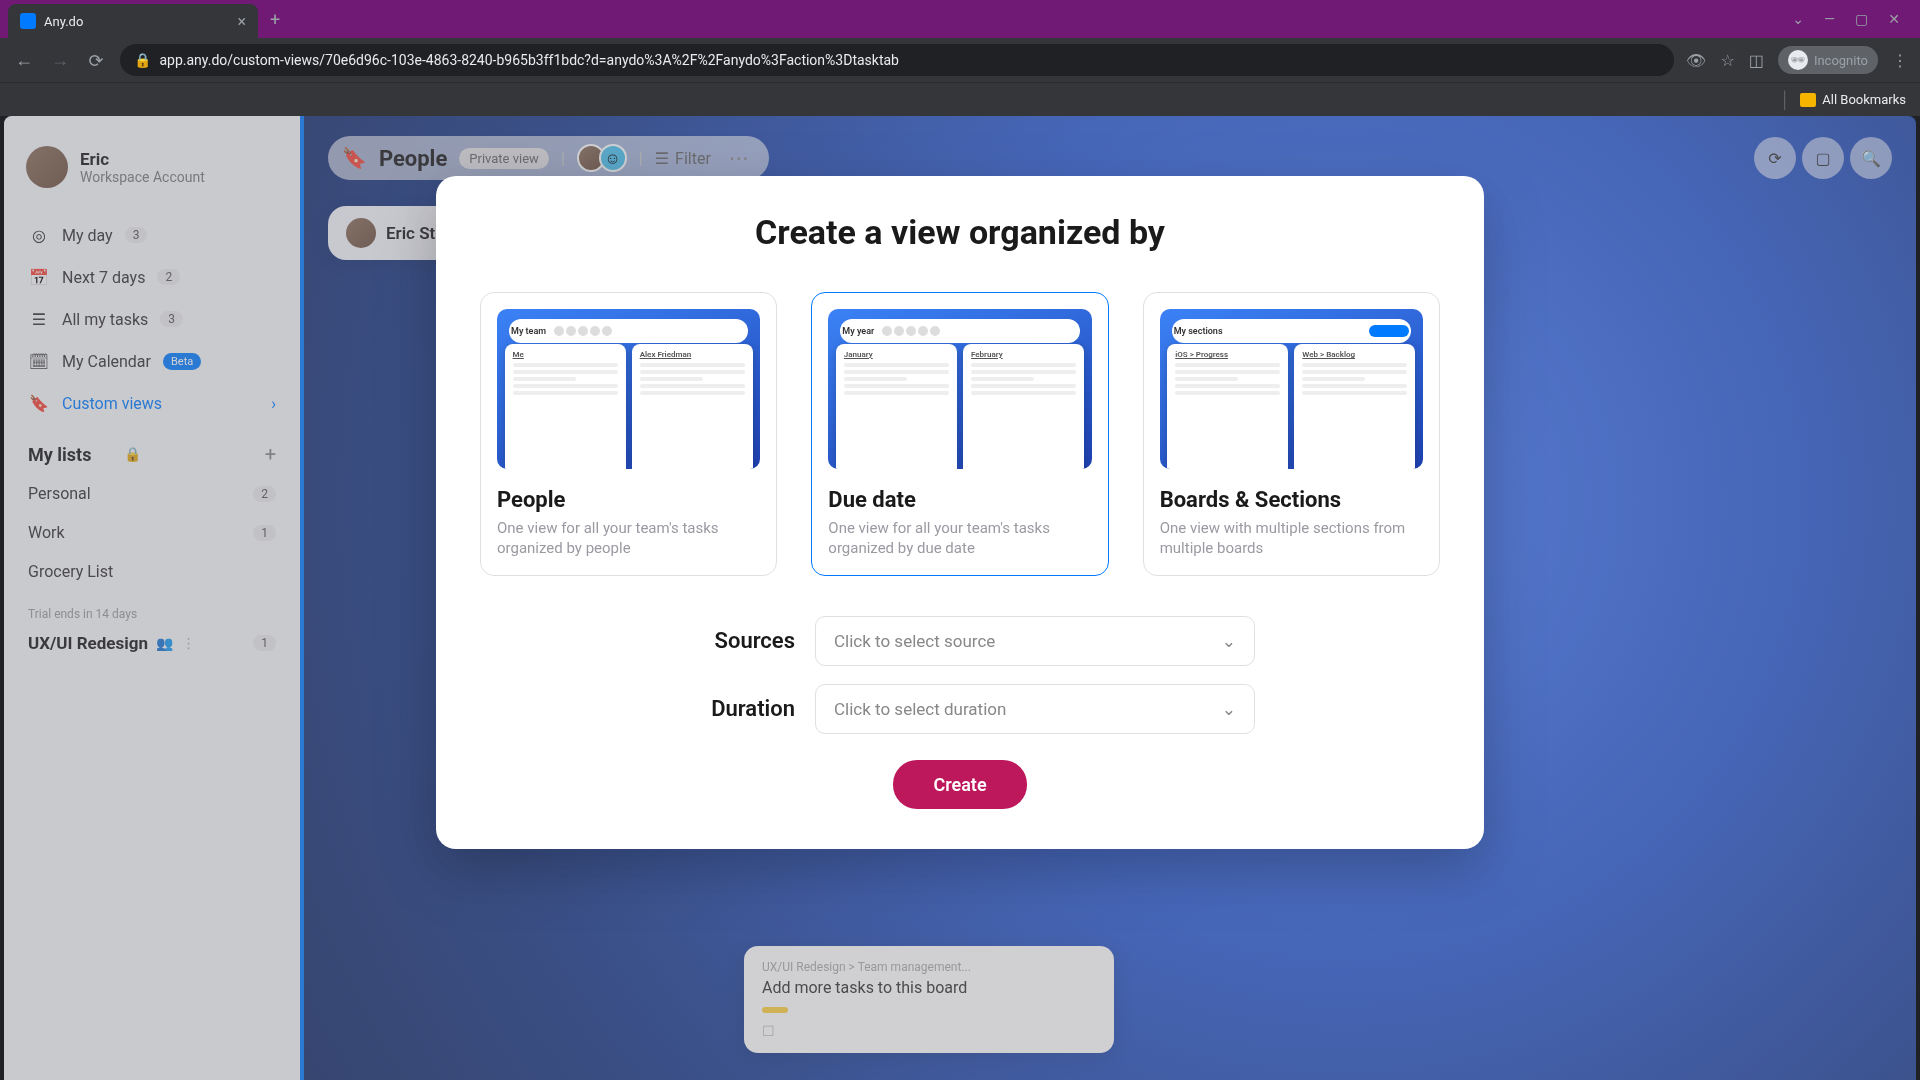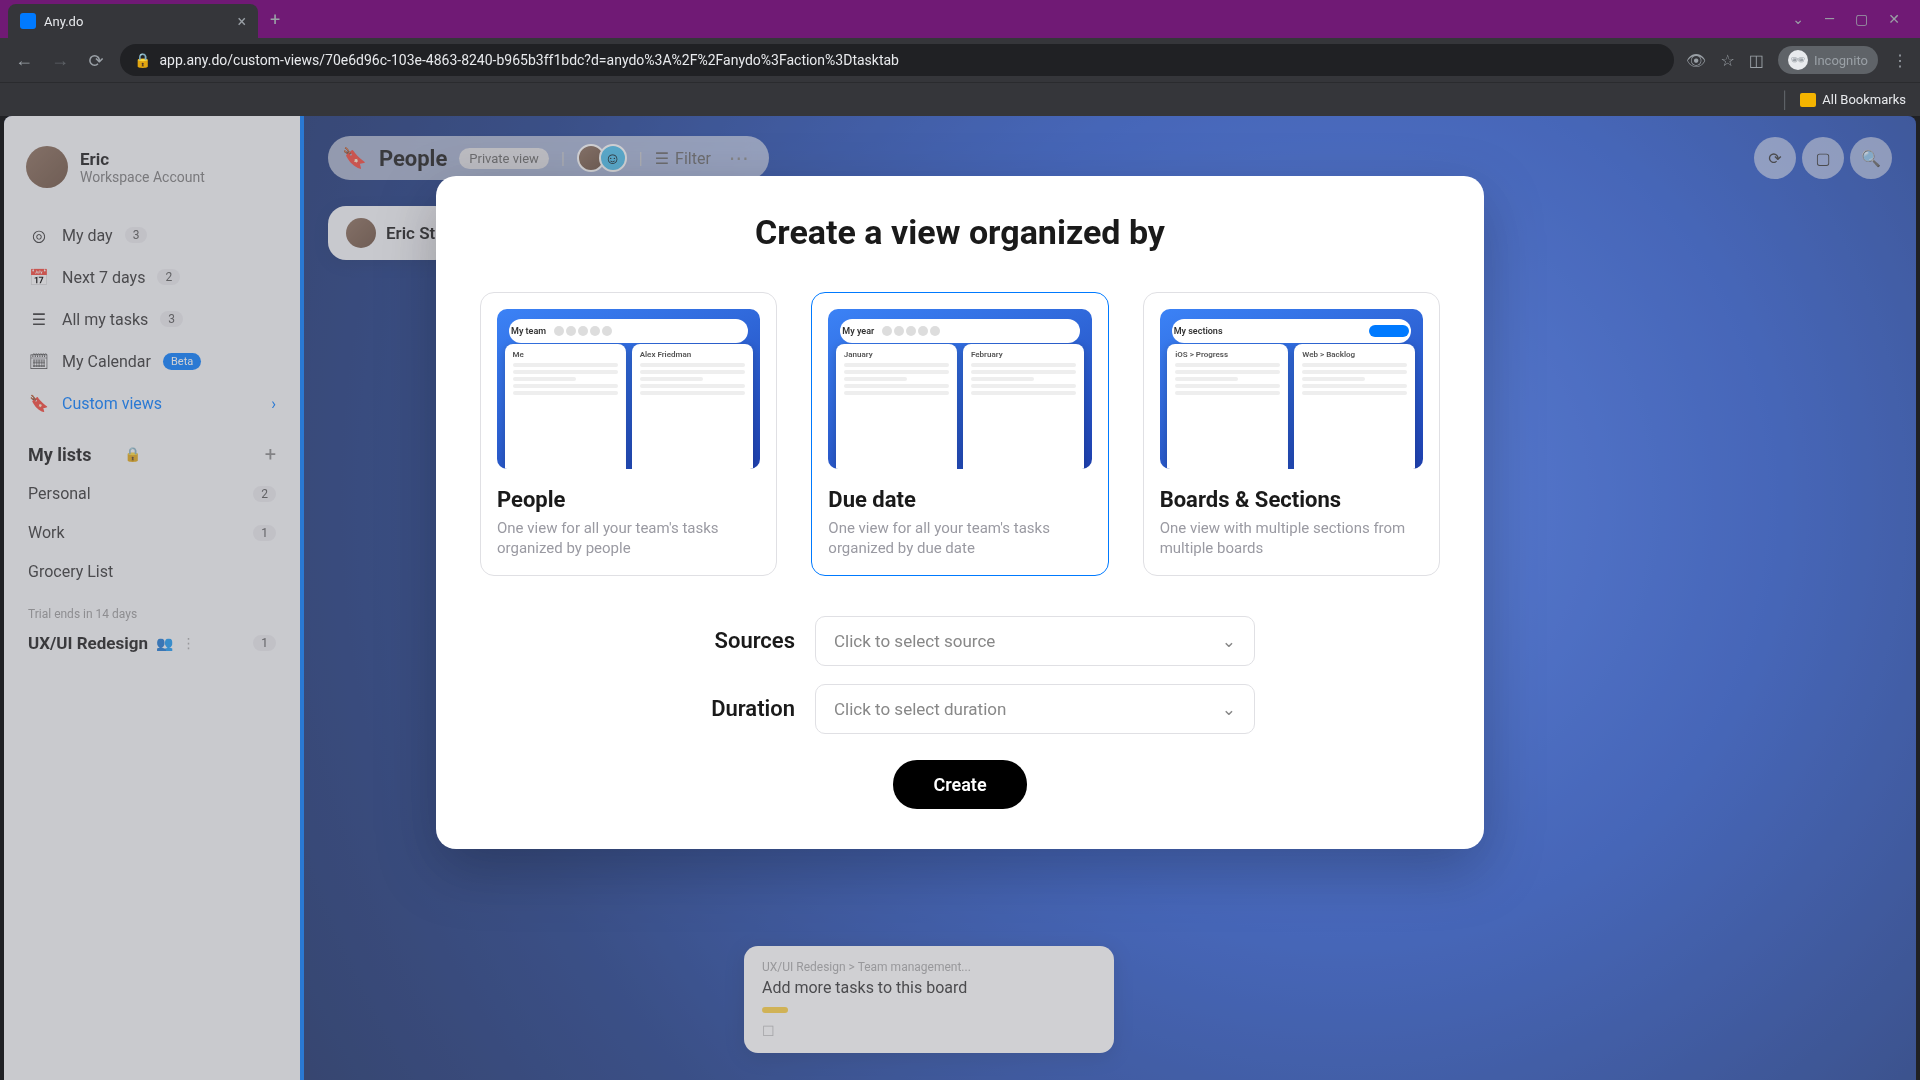--- a/index.html
+++ b/index.html
@@ -92,30 +92,30 @@
 .modal-title { font-size: 34px; font-weight: 700; text-align: center; color: #1a1a1a; margin-bottom: 40px; }
 
 .options-row { display: flex; gap: 34px; justify-content: center; margin-bottom: 40px; }
 .option-card { flex: 1; border: 1.5px solid #e0e0e4; border-radius: 14px; padding: 16px; cursor: pointer; }
 .option-card.selected { border-color: #007aff; }
 .option-preview { width: 100%; height: 160px; border-radius: 10px; background: linear-gradient(160deg,#3b82f6 0%, #1e40af 100%); position: relative; overflow: hidden; margin-bottom: 18px; display:flex; justify-content:center; align-items:flex-end; gap:6px; padding-bottom:0;}
 .preview-window { background:#fff; border-radius:8px 8px 0 0; width:46%; height:78%; padding:6px 8px; font-size:8px; color:#555; box-shadow:0 2px 8px rgba(0,0,0,0.2); overflow:hidden;}
 .preview-header { background:#fff; border-radius:12px; position:absolute; top:10px; left:12px; right:12px; height:24px; display:flex; align-items:center; padding:0 2px; font-size:9px; font-weight:600; color:#333; gap:4px;}
 .preview-dots { display:flex; gap:2px; margin-left:4px;}
 .preview-dots span{width:10px;height:10px;border-radius:50%;background:#ddd;}
-.preview-col-title{font-weight:600;font-size:8px;margin-bottom:4px;}
+.preview-col-title{font-weight:600;font-size:8px;margin-bottom:4px;text-decoration:underline;}
 .preview-line{height:4px;background:#eee;border-radius:2px;margin:3px 0;}
 .option-title { font-size: 22px; font-weight: 700; color: #1a1a1a; margin-bottom: 6px; }
 .option-desc { font-size: 15px; color: #9a9aa2; line-height: 1.35; }
 
 .form-row { display: flex; align-items: center; gap: 20px; justify-content: center; margin-bottom: 18px; }
 .form-label { font-size: 22px; font-weight: 600; color: #1a1a1a; width: 130px; text-align: right; }
 .select-box { width: 440px; border: 1.5px solid #e0e0e4; border-radius: 10px; padding: 14px 18px; display: flex; justify-content: space-between; cursor: pointer; color: #888; font-size: 17px; }
 
-.create-btn { display: block; margin: 26px auto 0; background: #000000; color: #fff; font-weight: 600; font-size: 18px; border: none; border-radius: 24px; padding: 14px 40px; cursor: pointer; }
+.create-btn { display: block; margin: 26px auto 0; background: #be185d; color: #fff; font-weight: 600; font-size: 18px; border: none; border-radius: 24px; padding: 14px 40px; cursor: pointer; }
 </style>
 </head>
 <body>
 
 <div class="browser-chrome">
   <div class="tab-bar">
     <div class="tab">
       <div class="tab-favicon"></div>
       <span class="tab-title">Any.do</span>
       <span class="tab-close">×</span>

